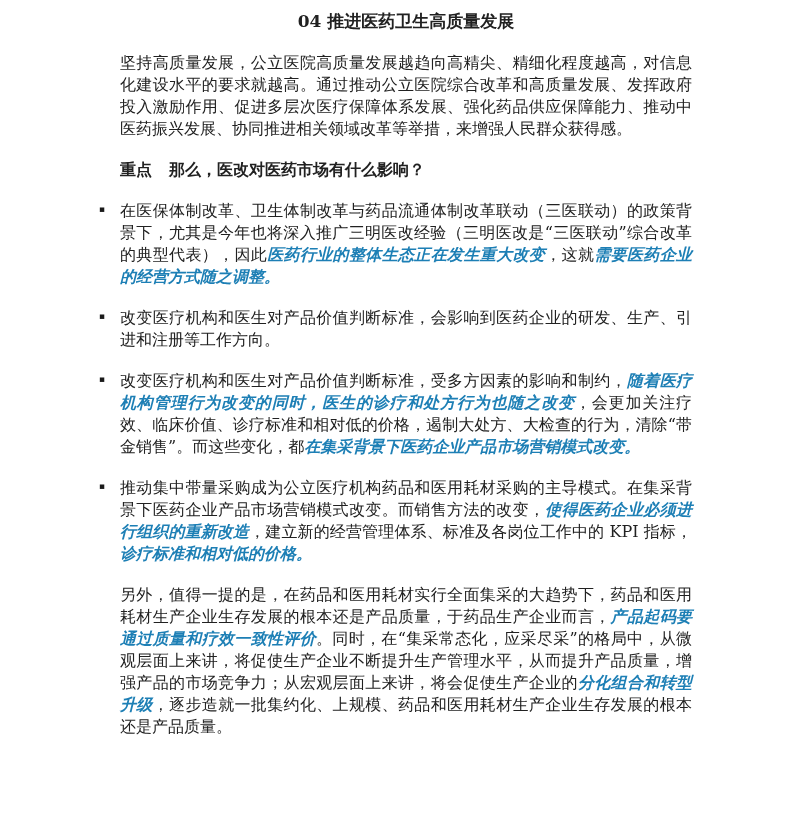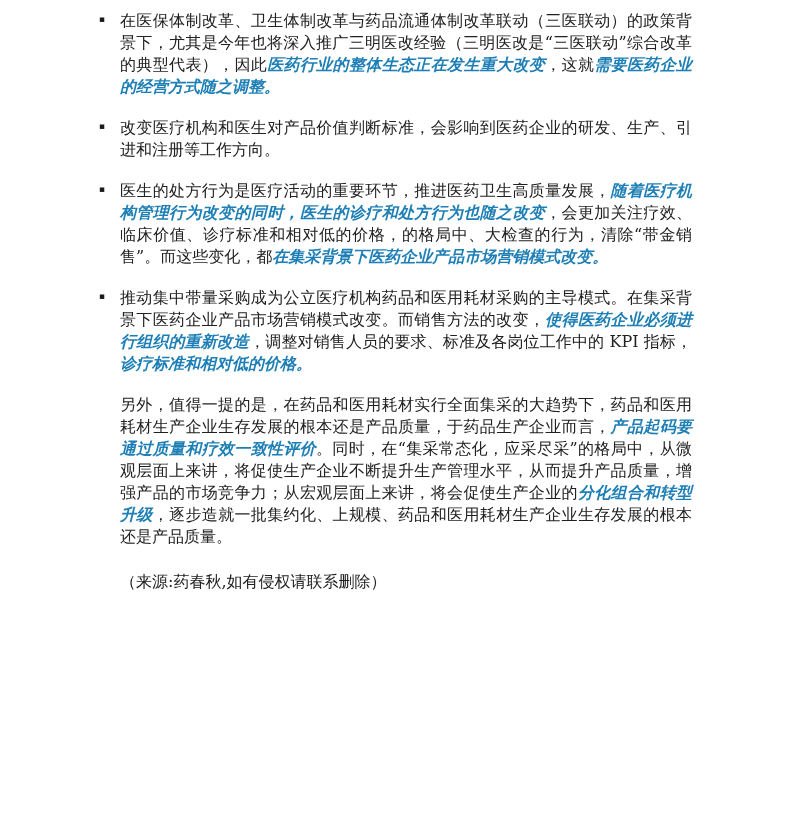--- a/index.html
+++ b/index.html
@@ -63,39 +63,43 @@
   .source {
     margin-top: 23px;
     text-align: left;
   }
 </style>
 </head>
 <body style="color: rgb(33, 33, 33); background: rgb(255, 255, 255);">
 
 <main class="doc">
 
+  <h1 class="title">04 推进医药卫生高质量发展</h1>
 
+  <p class="para">坚持高质量发展，公立医院高质量发展越趋向高精尖、精细化程度越高，对信息化建设水平的要求就越高。通过推动公立医院综合改革和高质量发展、发挥政府投入激励作用、促进多层次医疗保障体系发展、强化药品供应保障能力、推动中医药振兴发展、协同推进相关领域改革等举措，来增强人民群众获得感。</p>
 
+  <p class="focus">
+    <span class="focus-label">重点</span><span>那么，医改对医药市场有什么影响？</span>
+  </p>
 
   <ul class="bullets">
     <li class="bullet">
       <span class="marker">▪</span>
       <span class="btext"><span>在医保体制改革、卫生体制改革与药品流通体制改革联动（三医联动）的政策背景下，尤其是今年也将深入推广三明医改经验（三明医改是“三医联动”综合改革的典型代表），因此</span><span class="hl">医药行业的整体生态正在发生重大改变</span><span>，这就</span><span class="hl">需要医药企业的经营方式随之调整。</span></span>
     </li>
     <li class="bullet">
       <span class="marker">▪</span>
       <span class="btext"><span>改变医疗机构和医生对产品价值判断标准，会影响到医药企业的研发、生产、引进和注册等工作方向。</span></span>
     </li>
     <li class="bullet">
       <span class="marker">▪</span>
-      <span class="btext"><span>医生的处方行为是医疗活动的重要环节，推进医药卫生高质量发展，</span><span class="hl">随着医疗机构管理行为改变的同时，医生的诊疗和处方行为也随之改变</span><span>，会更加关注疗效、临床价值、诊疗标准和相对低的价格，的格局中、大检查的行为，清除“带金销售”。而这些变化，都</span><span class="hl">在集采背景下医药企业产品市场营销模式改变。</span></span>
+      <span class="btext"><span>改变医疗机构和医生对产品价值判断标准，受多方因素的影响和制约，</span><span class="hl">随着医疗机构管理行为改变的同时，医生的诊疗和处方行为也随之改变</span><span>，会更加关注疗效、临床价值、诊疗标准和相对低的价格，遏制大处方、大检查的行为，清除“带金销售”。而这些变化，都</span><span class="hl">在集采背景下医药企业产品市场营销模式改变。</span></span>
     </li>
     <li class="bullet">
       <span class="marker">▪</span>
-      <span class="btext"><span>推动集中带量采购成为公立医疗机构药品和医用耗材采购的主导模式。在集采背景下医药企业产品市场营销模式改变。而销售方法的改变，</span><span class="hl">使得医药企业必须进行组织的重新改造</span><span>，调整对销售人员的要求、标准及各岗位工作中的 KPI 指标，</span><span class="hl">诊疗标准和相对低的价格。</span></span>
+      <span class="btext"><span>推动集中带量采购成为公立医疗机构药品和医用耗材采购的主导模式。在集采背景下医药企业产品市场营销模式改变。而销售方法的改变，</span><span class="hl">使得医药企业必须进行组织的重新改造</span><span>，建立新的经营管理体系、标准及各岗位工作中的 KPI 指标，</span><span class="hl">诊疗标准和相对低的价格。</span></span>
     </li>
   </ul>
 
   <p class="para"><span>另外，值得一提的是，在药品和医用耗材实行全面集采的大趋势下，药品和医用耗材生产企业生存发展的根本还是产品质量，于药品生产企业而言，</span><span class="hl">产品起码要通过质量和疗效一致性评价</span><span>。同时，在“集采常态化，应采尽采”的格局中，从微观层面上来讲，将促使生产企业不断提升生产管理水平，从而提升产品质量，增强产品的市场竞争力；从宏观层面上来讲，将会促使生产企业的</span><span class="hl">分化组合和转型升级</span><span>，逐步造就一批集约化、上规模、药品和医用耗材生产企业生存发展的根本还是产品质量。</span></p>
 
-  <p class="source">（来源:药春秋,如有侵权请联系删除）</p>
 
 </main>
 
 </body></html>

